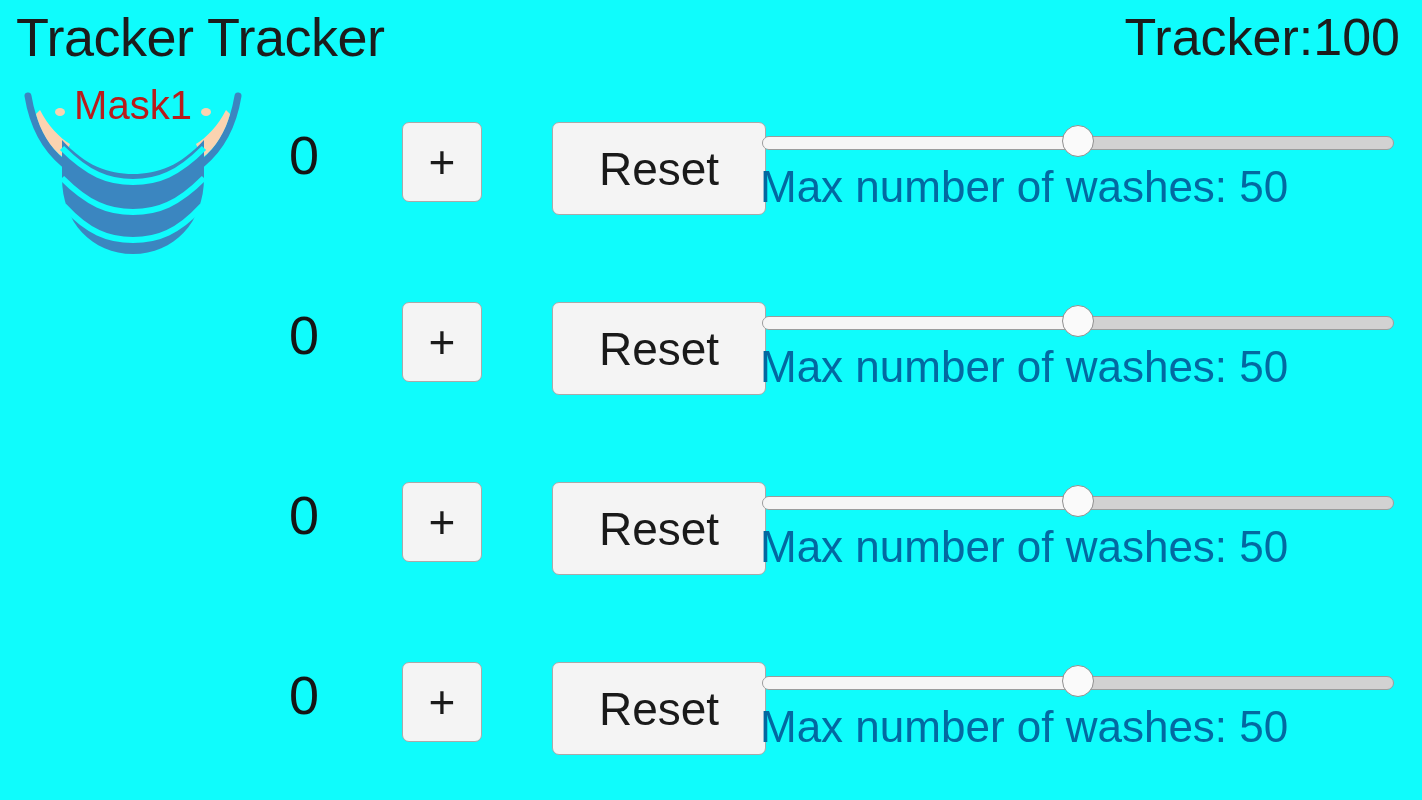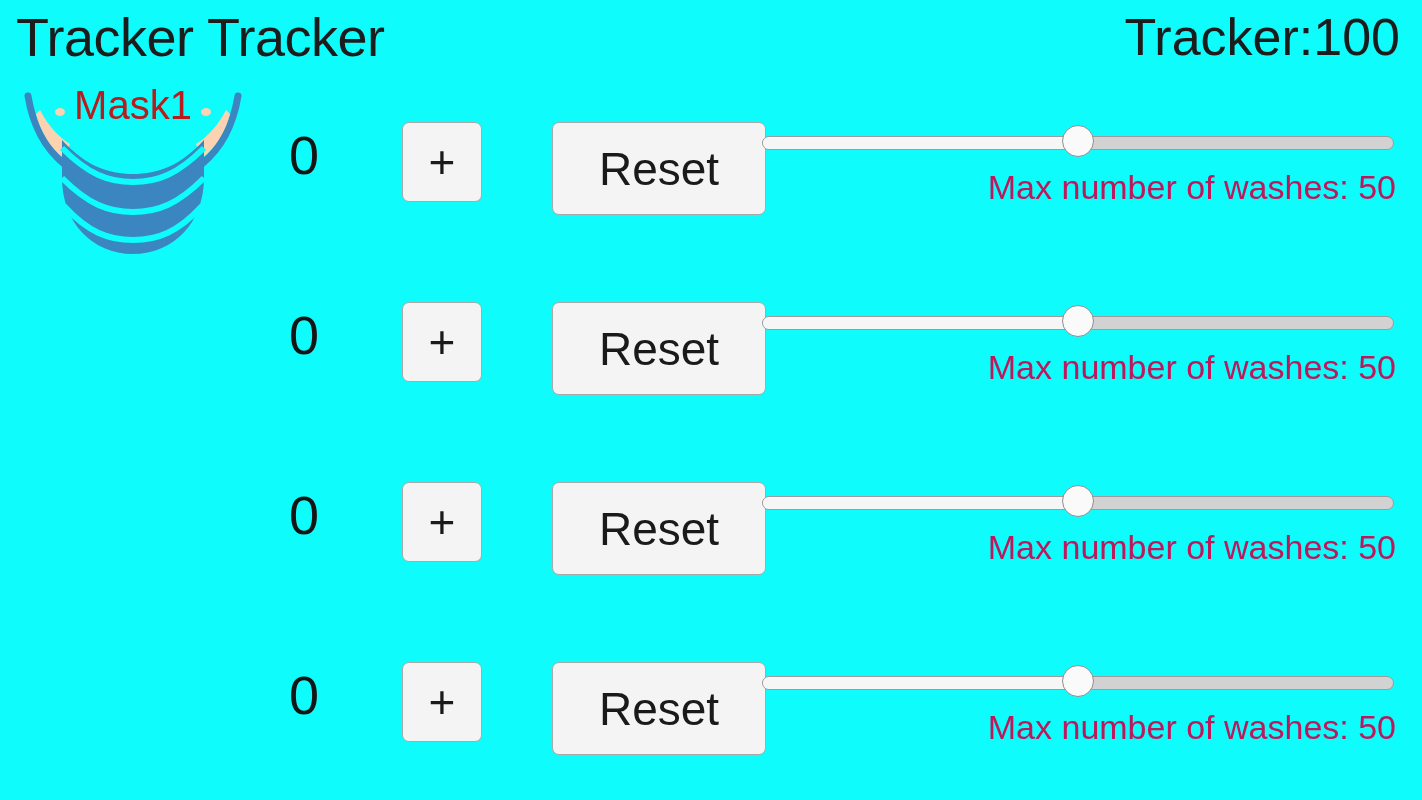--- a/index.html
+++ b/index.html
@@ -183,24 +183,24 @@
     background: #fafafa;
     border: 1px solid #8f8f8f;
     border-radius: 50%;
     cursor: pointer;
   }
   .slider-caption {
     position: absolute;
     left: 0;
     top: 88px;
     width: 636px;
-    text-align: right;
-    font-size: 34px;
+    text-align: left;
+    font-size: 44px;
     line-height: 42px;
-    color: #be185d;
+    color: #0369a1;
     white-space: nowrap;
   }
 </style>
 </head>
 <body>
 
 <div id="app">
 
   <div class="header">
     <div class="app-title">Tracker Tracker</div>

